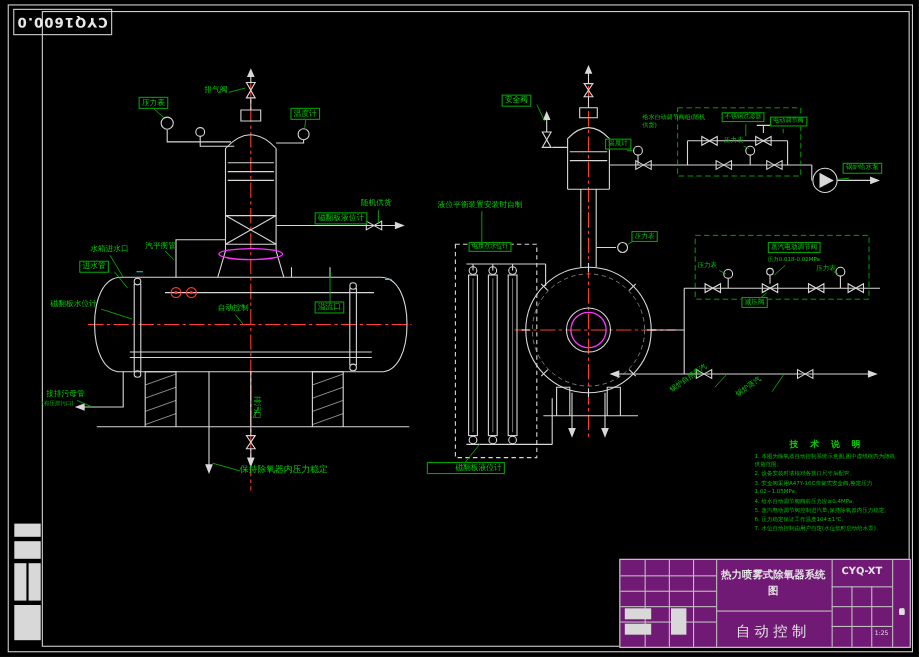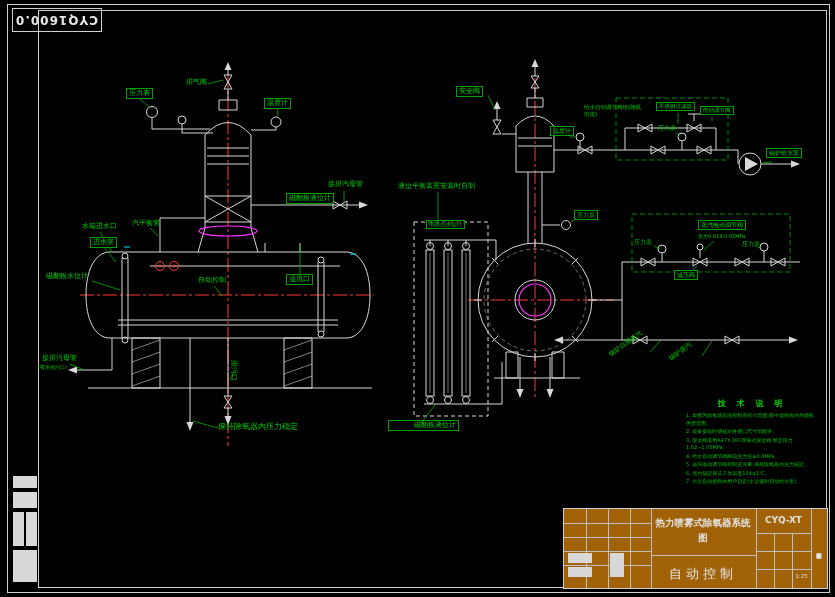--- a/index.html
+++ b/index.html
@@ -15,21 +15,21 @@
   .s8{font-size:8px;}
   .wrap{white-space:normal;}
   .rot90{transform:rotate(90deg);transform-origin:left top;}
   .rotm35{transform:rotate(-35deg);transform-origin:left bottom;}
   .corner{position:absolute;left:12px;top:8px;width:88px;height:22px;border:1px solid #cfcfcf;display:flex;align-items:center;justify-content:center;z-index:6;}
   .corner span{transform:rotate(180deg);color:#e8e8e8;font-size:12px;font-weight:bold;letter-spacing:1px;}
   .mblock{position:absolute;background:#d8d8d8;z-index:4;}
   .notes{position:absolute;left:686px;top:398px;width:132px;z-index:5;}
   .notes h4{margin:0 0 3px 0;color:#00d200;font-size:8px;font-weight:bold;letter-spacing:4px;text-align:center;}
   .notes div{color:#00c000;font-size:5px;line-height:1.5;margin-bottom:1px;}
-  .tb{position:absolute;left:563px;top:508px;width:263px;height:79px;border:1px solid #cfcfcf;color:#e2e2e2;z-index:6;background:#a16207;}
+  .tb{position:absolute;left:563px;top:508px;width:263px;height:79px;border:1px solid #cfcfcf;color:#e2e2e2;z-index:6;background:#701a75;}
   .tb .vl{position:absolute;top:0;bottom:0;border-left:1px solid #bfbfbf;}
   .tb .hl{position:absolute;border-top:1px solid #bfbfbf;}
   .tb .txt{position:absolute;text-align:center;}
   .tb .fill{position:absolute;background:#d8d8d8;}
   .tb .vtext{position:absolute;left:248px;top:2px;width:14px;height:75px;writing-mode:vertical-rl;text-orientation:upright;font-size:5px;letter-spacing:0;display:flex;align-items:center;justify-content:center;color:#e2e2e2;}
 </style>
 </head>
 <body>
 
 <div class="stage">
@@ -159,25 +159,25 @@
     </g>
 
     <g stroke="#00e5e5" stroke-width="1">
       <path d="M350 254 h6 M124 247 h6"></path>
     </g>
   </svg>
 
   <div class="lbl" style="left:186px;top:78px;">排气阀</div>
   <div class="lbl b" style="left:126px;top:88px;">压力表</div>
   <div class="lbl b" style="left:264px;top:98px;">温度计</div>
-  <div class="lbl" style="left:328px;top:180px;">接排汽母管</div>
+  <div class="lbl" style="left:328px;top:180px;">随机供货</div>
   <div class="lbl b" style="left:286px;top:193px;">磁翻板液位计</div>
   <div class="lbl" style="left:132px;top:219px;">汽平衡管</div>
   <div class="lbl" style="left:82px;top:222px;">水箱进水口</div>
-  <div class="lbl b" style="left:90px;top:237px;">进水管</div>
+  <div class="lbl b" style="left:72px;top:237px;">进水管</div>
   <div class="lbl" style="left:46px;top:272px;">磁翻板水位计</div>
   <div class="lbl" style="left:198px;top:276px;">自动控制</div>
   <div class="lbl b" style="left:286px;top:274px;">溢流口</div>
   <div class="lbl" style="left:42px;top:354px;">接排污母管</div>
   <div class="lbl s5" style="left:38px;top:364px;">(有压排污口)</div>
   <div class="lbl rot90" style="left:238px;top:360px;">排污口</div>
   <div class="lbl s8" style="left:218px;top:422px;">保持除氧器内压力稳定</div>
 
   <div class="lbl" style="left:398px;top:182px;">液位平衡装置安装时自制</div>
   <div class="lbl b s55" style="left:426px;top:220px;">电接点水位计</div>

